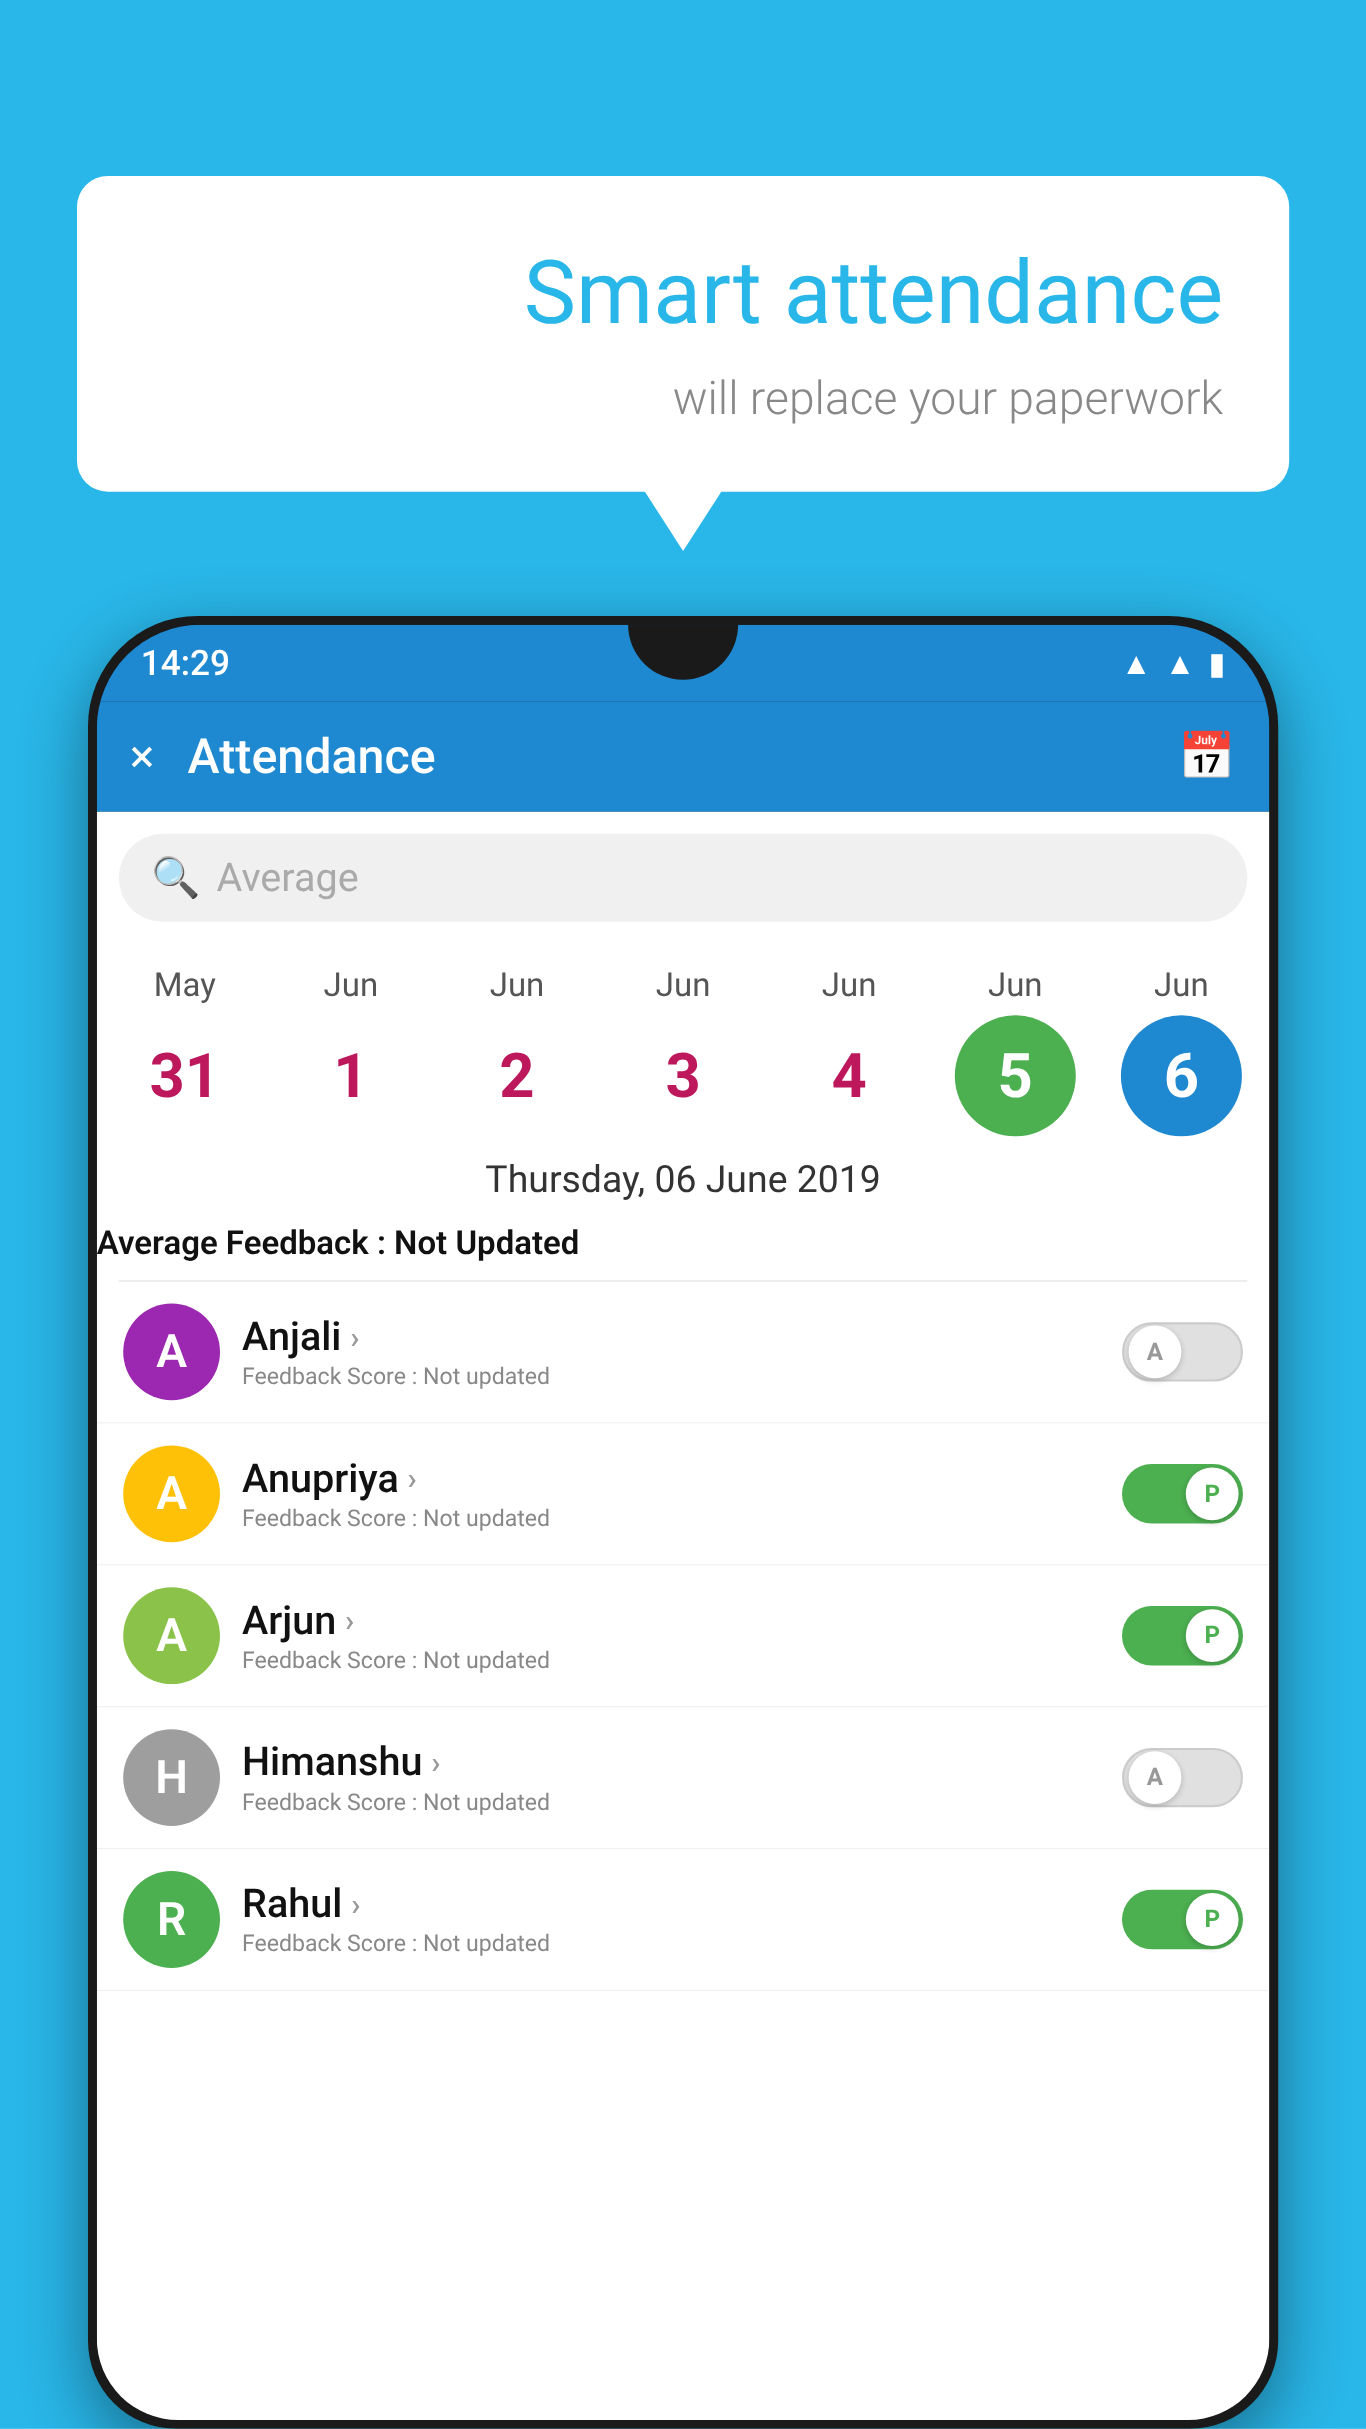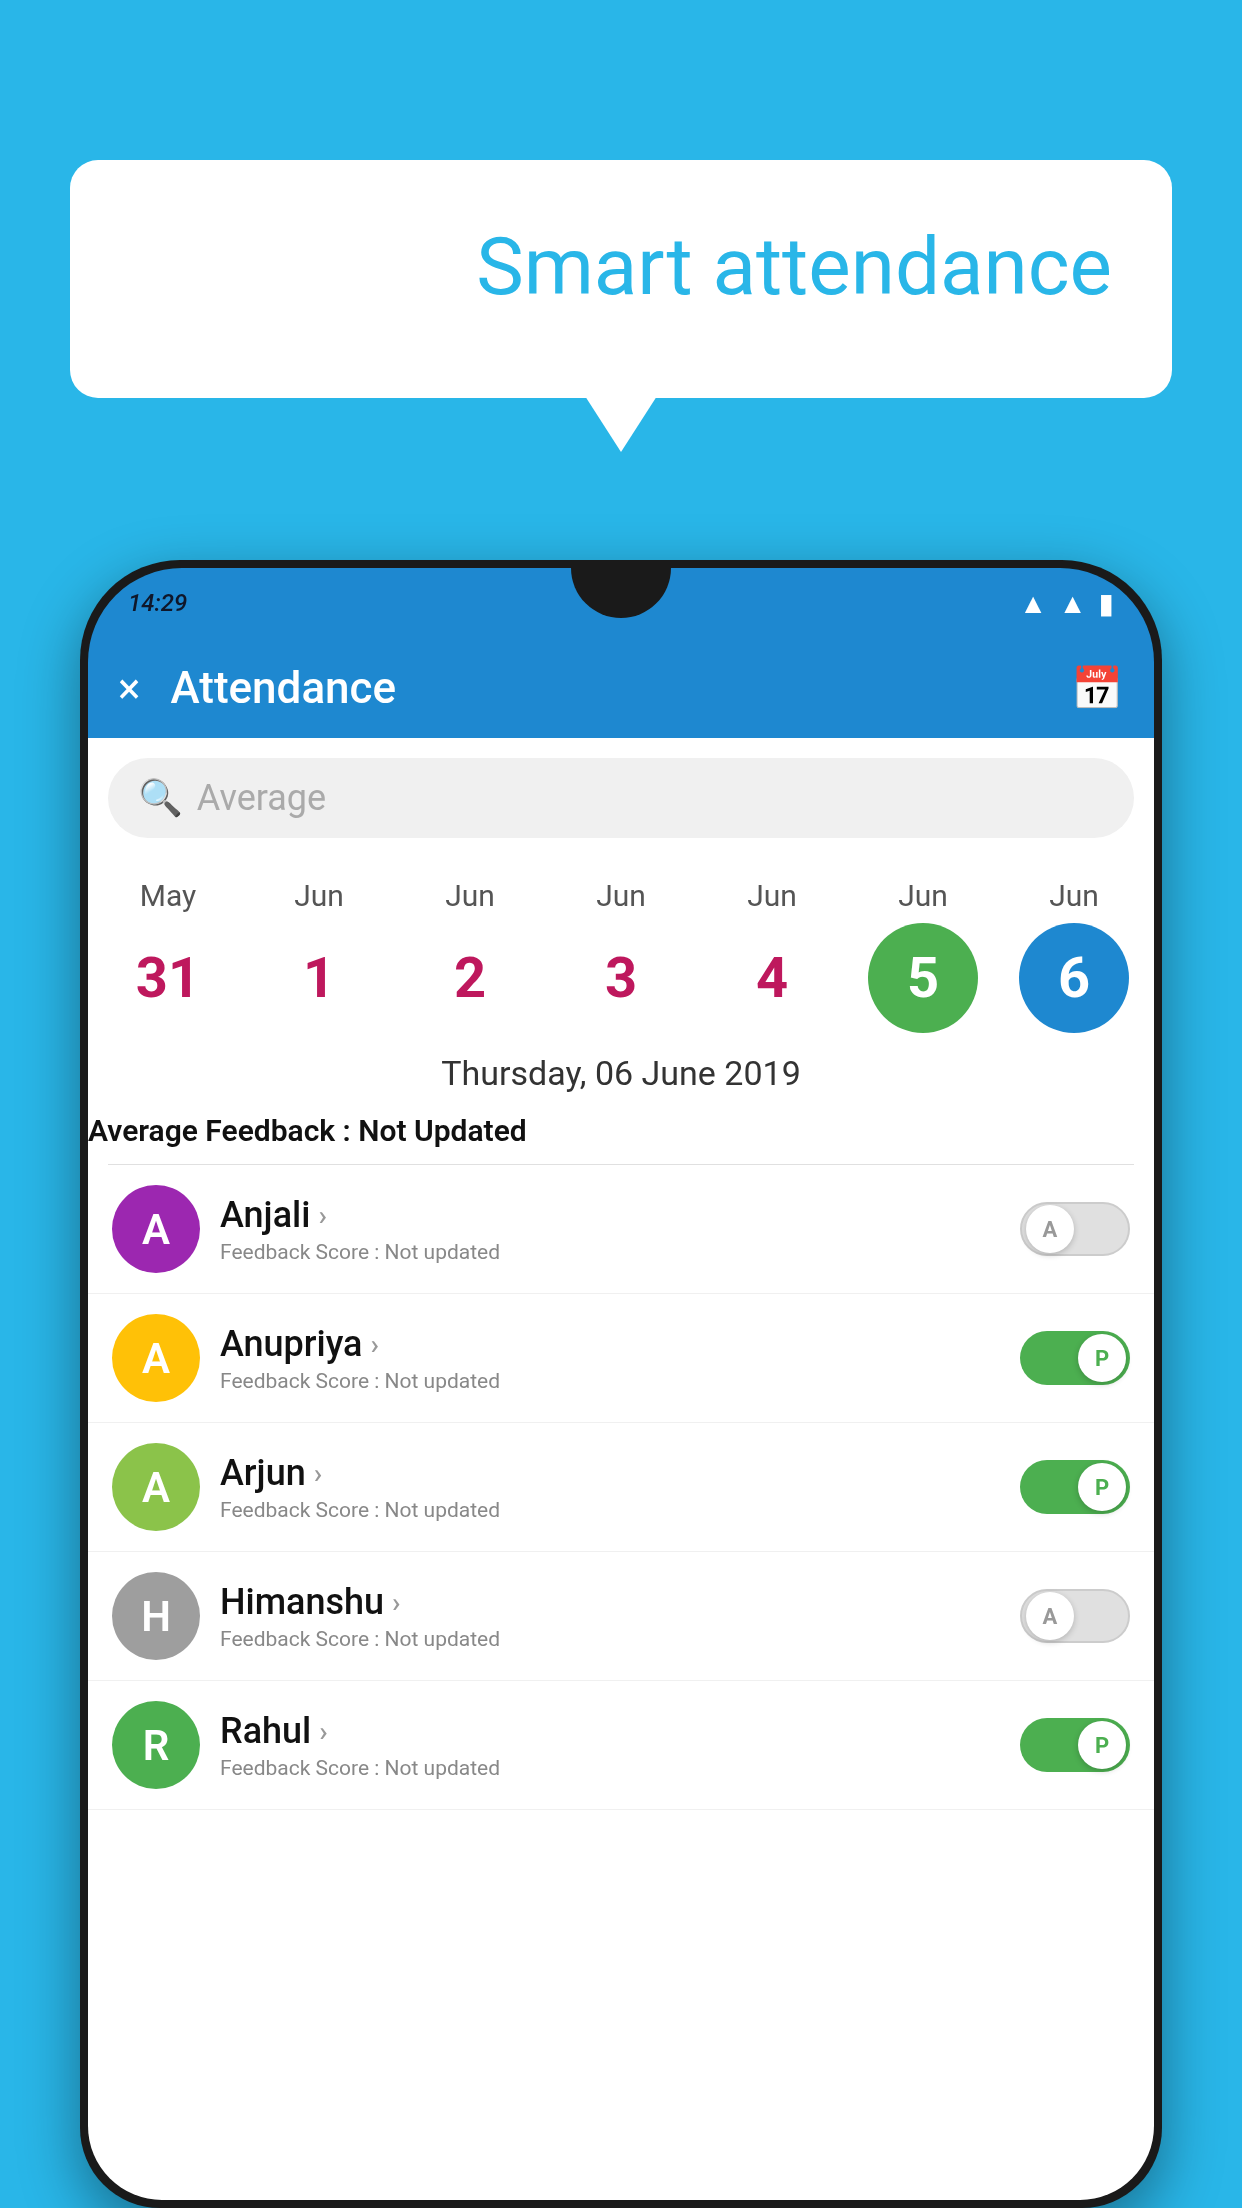--- a/index.html
+++ b/index.html
@@ -81,24 +81,23 @@
       background: #1e88d0;
       height: 70px;
       display: flex;
       align-items: center;
       justify-content: space-between;
       padding: 0 40px;
       position: relative;
     }
 
     .status-time {
-      color: #0f172a;
-      font-size: 24px;
+      color: #ffffff;
+      font-size: 32px;
       font-weight: 500;
-      font-style: italic;
     }
 
     .status-icons {
       display: flex;
       align-items: center;
       gap: 12px;
     }
 
     .notch {
       position: absolute;
@@ -343,20 +342,21 @@
       font-size: 42px;
       color: white;
     }
   </style>
 </head>
 <body>
 
 <div class="speech-bubble-container">
   <div class="speech-bubble">
     <div class="bubble-title">Smart attendance</div>
+    <div class="bubble-subtitle">will replace your paperwork</div>
   </div>
 </div>
 
 <div class="phone-frame">
   <div class="phone-inner">
 
     <div class="status-bar">
       <div class="notch"></div>
       <span class="status-time">14:29</span>
       <div class="status-icons">

